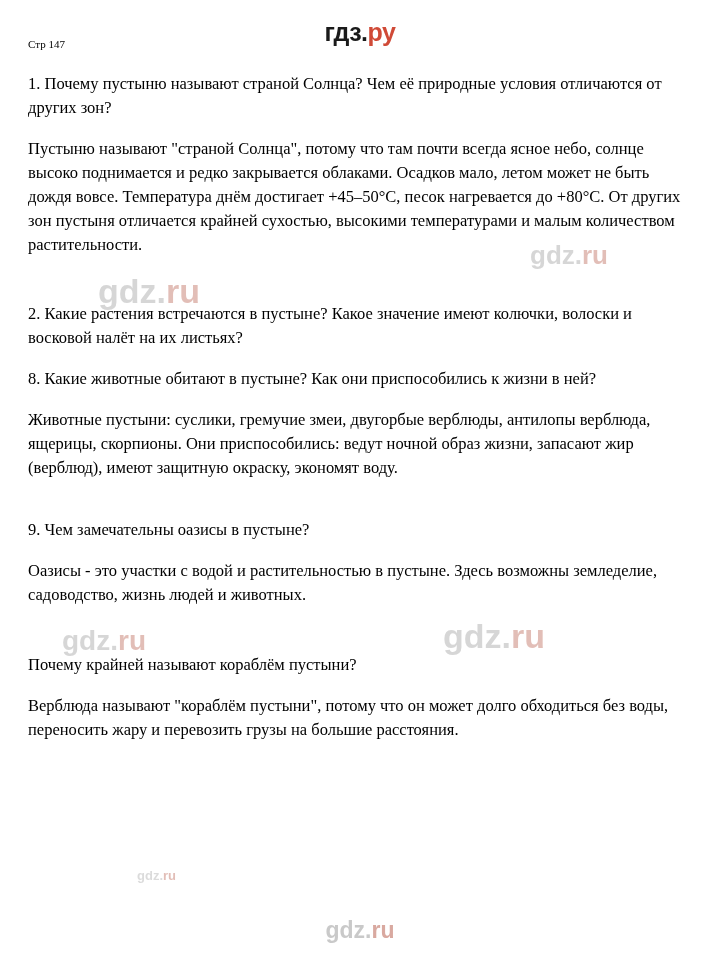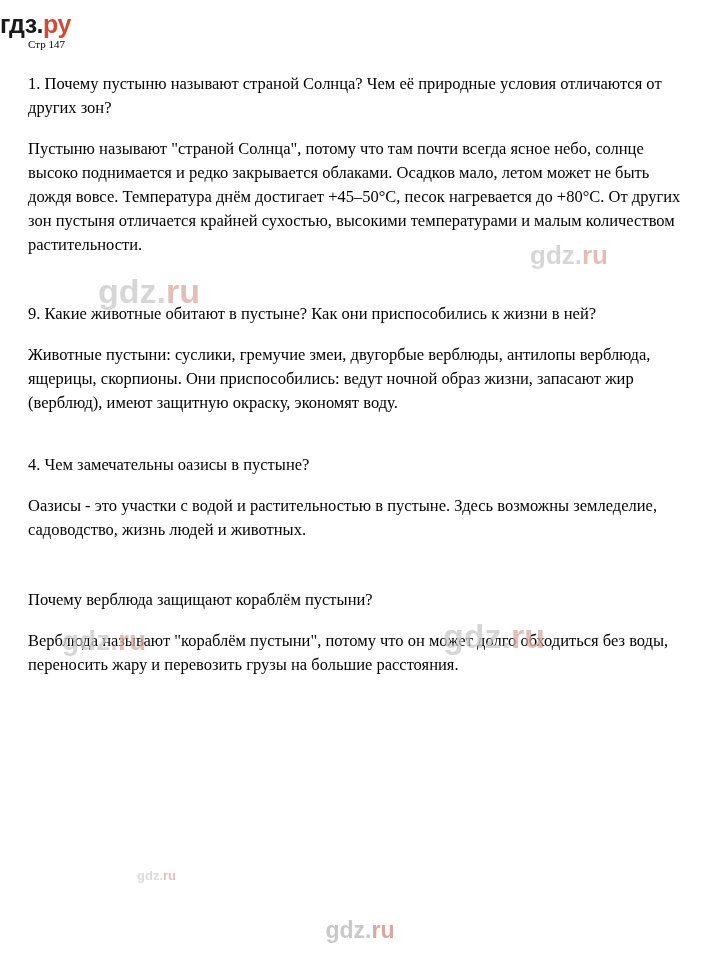--- a/index.html
+++ b/index.html
@@ -18,26 +18,27 @@
   .page {
     position: relative;
     width: 720px;
     height: 956px;
   }
   .logo-top {
     position: absolute;
     top: 0;
     left: 0;
     width: 720px;
+    text-align: center;
     font-family: "Liberation Sans", sans-serif;
     font-weight: bold;
     font-size: 25px;
     color: #1a1a1a;
     letter-spacing: -0.5px;
-    padding-top: 10px;
+    padding-top: 18px;
   }
   .logo-top .ru { color: #d04a37; }
   .content {
     position: absolute;
     top: 38px;
     left: 28px;
     width: 660px;
   }
   .page-num {
     font-family: Liberation Serif, serif;
@@ -93,28 +94,29 @@
 <div class="page">
 
   <div class="logo-top"><span>гдз.</span><span class="ru">ру</span></div>
 
   <div class="content">
     <div class="page-num">Стр 147</div>
 
     <div class="q">1. Почему пустыню называют страной Солнца? Чем её природные условия отличаются от других зон?</div>
     <div class="a gap-lg">Пустыню называют "страной Солнца", потому что там почти всегда ясное небо, солнце высоко поднимается и редко закрывается облаками. Осадков мало, летом может не быть дождя вовсе. Температура днём достигает +45–50°С, песок нагревается до +80°С. От других зон пустыня отличается крайней сухостью, высокими температурами и малым количеством растительности.</div>
 
+    <div class="q">2. Какие растения встречаются в пустыне? Какое значение имеют колючки, волоски и восковой налёт на их листьях?</div>
 
-    <div class="q">9. Какие животные обитают в пустыне? Как они приспособились к жизни в ней?</div>
+    <div class="q">8. Какие животные обитают в пустыне? Как они приспособились к жизни в ней?</div>
     <div class="a gap-md">Животные пустыни: суслики, гремучие змеи, двугорбые верблюды, антилопы верблюда, ящерицы, скорпионы. Они приспособились: ведут ночной образ жизни, запасают жир (верблюд), имеют защитную окраску, экономят воду.</div>
 
-    <div class="q">4. Чем замечательны оазисы в пустыне?</div>
+    <div class="q">9. Чем замечательны оазисы в пустыне?</div>
     <div class="a gap-lg">Оазисы - это участки с водой и растительностью в пустыне. Здесь возможны земледелие, садоводство, жизнь людей и животных.</div>
 
-    <div class="q">Почему верблюда защищают кораблём пустыни?</div>
+    <div class="q">Почему крайней называют кораблём пустыни?</div>
     <div class="a">Верблюда называют "кораблём пустыни", потому что он может долго обходиться без воды, переносить жару и перевозить грузы на большие расстояния.</div>
   </div>
 
   <div class="wm wm-1"><span>gdz.</span><span class="ru">ru</span></div>
   <div class="wm wm-2"><span>gdz.</span><span class="ru">ru</span></div>
   <div class="wm wm-3"><span>gdz.</span><span class="ru">ru</span></div>
   <div class="wm wm-4"><span>gdz.</span><span class="ru">ru</span></div>
   <div class="wm wm-5"><span>gdz.</span><span class="ru">ru</span></div>
 
   <div class="wm-bottom"><span>gdz.</span><span class="ru">ru</span></div>

